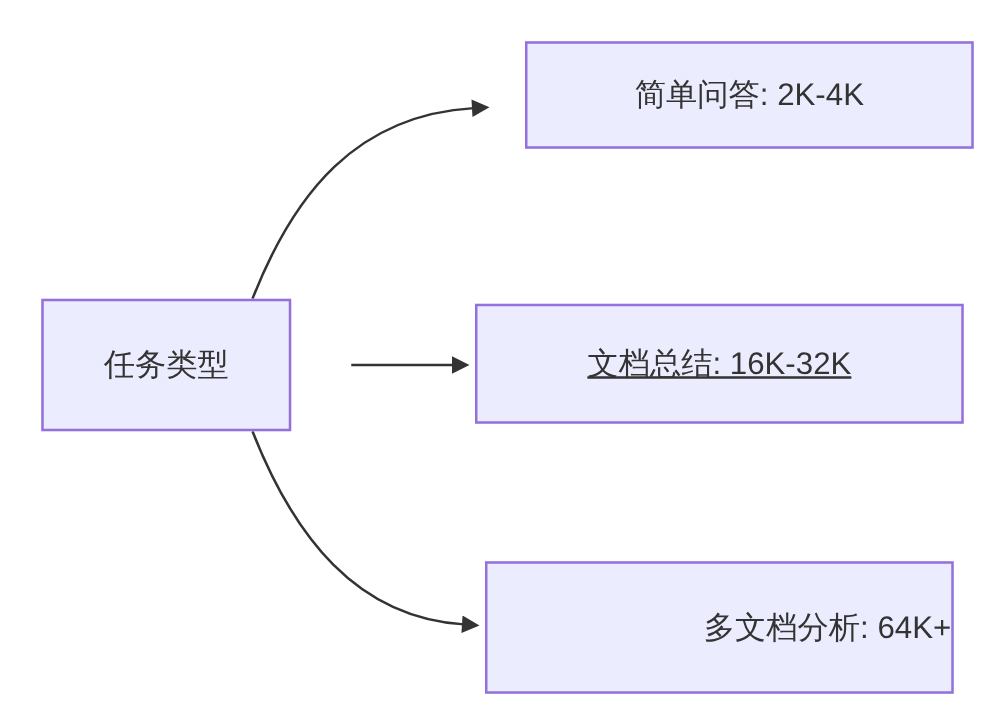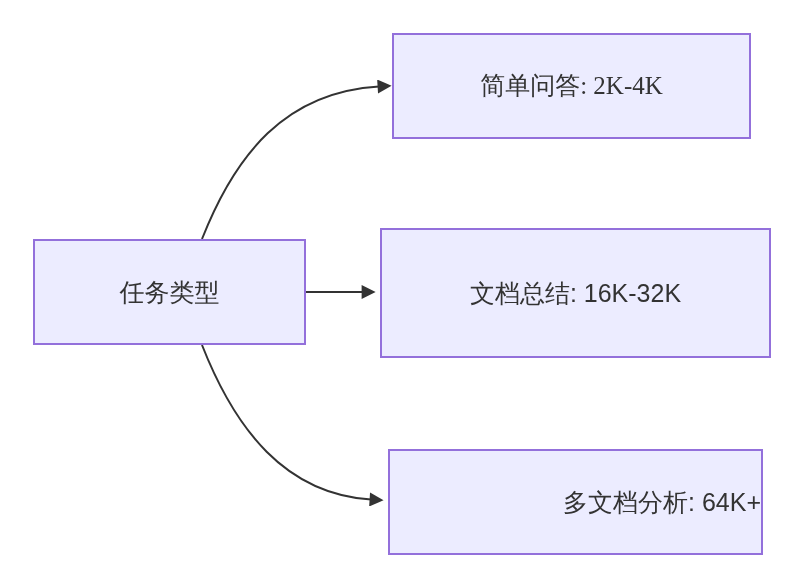--- a/index.html
+++ b/index.html
@@ -29,23 +29,23 @@
     border: 2px solid #9370DB;
     color: #333333;
     display: flex;
     align-items: center;
     justify-content: center;
     font-size: 25px;
     line-height: 1.2;
     text-align: center;
     white-space: nowrap;
   }
-  .node-root    { left: 33px;  top: 239px; width: 273px; height: 106px; }
-  .node-simple  { left: 392px; top: 33px;  width: 359px; height: 106px; font-family: Liberation Serif, serif; }
-  .node-summary { left: 380px; top: 228px; width: 391px; height: 130px; }
+  .node-root    { left: 33px;  top: 239px; width: 200px; height: 106px; }
+  .node-simple  { left: 420px; top: 33px;  width: 359px; height: 86px; }
+  .node-summary { left: 380px; top: 243px; width: 391px; height: 96px; text-decoration: underline; }
   .node-multi   { left: 388px; top: 449px; width: 375px; height: 106px; justify-content: flex-end; }
   .edge {
     fill: none;
     stroke: #333333;
     stroke-width: 2px;
   }
 </style>
 </head>
 <body>
 

